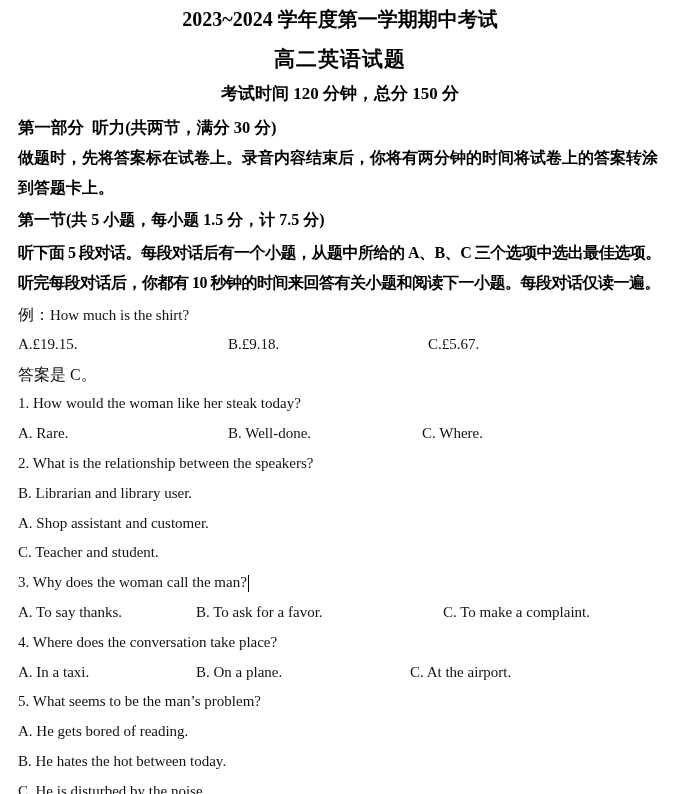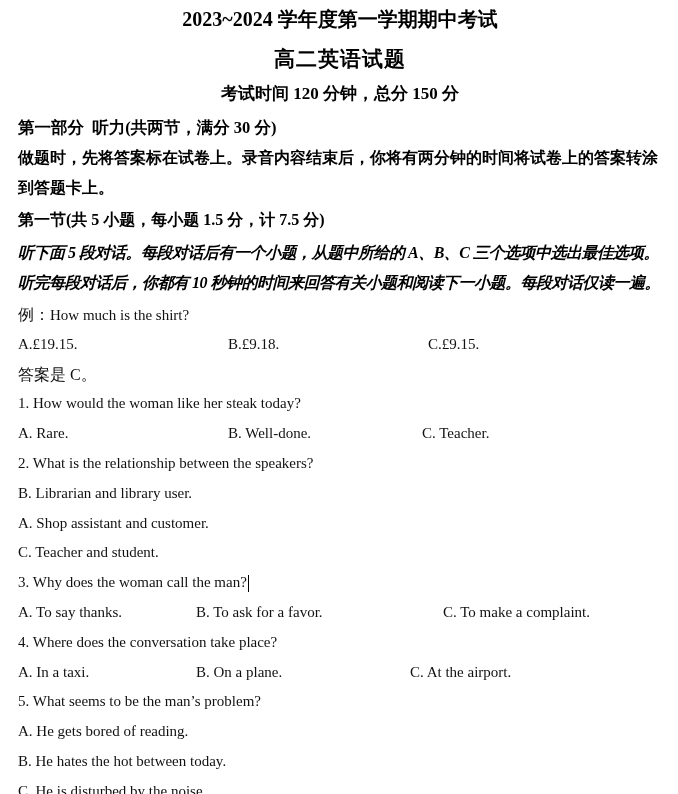--- a/index.html
+++ b/index.html
@@ -44,21 +44,21 @@
     font-weight: bold;
     white-space: pre-wrap;
     color: #000;
   }
   .cjk-para { margin-top: 3px; }
   .cjk-line {
     font-size: 16px; line-height: 30px;
     font-weight: bold; color: #000;
     white-space: nowrap;
   }
-  .tight { letter-spacing: -0.5px; font-style: italic; }
+  .tight { letter-spacing: -0.5px; }
   .section-heading {
     font-size: 16px; line-height: 30px;
     font-weight: bold; color: #000;
     margin-top: 2px;
     white-space: nowrap;
   }
   
   .elist { margin-top: 2px; }
   .eline {
     font-size: 15px;
@@ -110,30 +110,30 @@
     <div class="cjk-line tight">听完每段对话后，你都有 10 秒钟的时间来回答有关小题和阅读下一小题。每段对话仅读一遍。</div>
   </div>
 
   <div class="elist">
     <div class="eline">
       <span class="cjk-inline">例：</span><span>How much is the shirt?</span>
     </div>
     <div class="eline opts-row opts-ex">
       <span class="opt-a">A.£19.15.</span>
       <span class="opt-b">B.£9.18.</span>
-      <span class="opt-c">C.£9.15.</span>
+      <span class="opt-c">C.£5.67.</span>
     </div>
     <div class="eline cjk-mixed">答案是 C。</div>
 
     <div id="questions">
         <div class="eline">1. How would the woman like her steak today?</div>
         <div class="eline opts-row opts-q1">
           <span class="opt-a">A. Rare.</span>
           <span class="opt-b">B. Well-done.</span>
-          <span class="opt-c">C. Teacher.</span>
+          <span class="opt-c">C. Where.</span>
         </div>
         <div class="eline">2. What is the relationship between the speakers?</div>
         <div class="eline">B. Librarian and library user.</div>
         <div class="eline">A. Shop assistant and customer.</div>
         <div class="eline">C. Teacher and student.</div>
         <div class="eline">3. Why does the woman call the man?<span class="caret"></span></div>
         <div class="eline opts-row opts-q3">
           <span class="opt-a">A. To say thanks.</span>
           <span class="opt-b">B. To ask for a favor.</span>
           <span class="opt-c">C. To make a complaint.</span>

